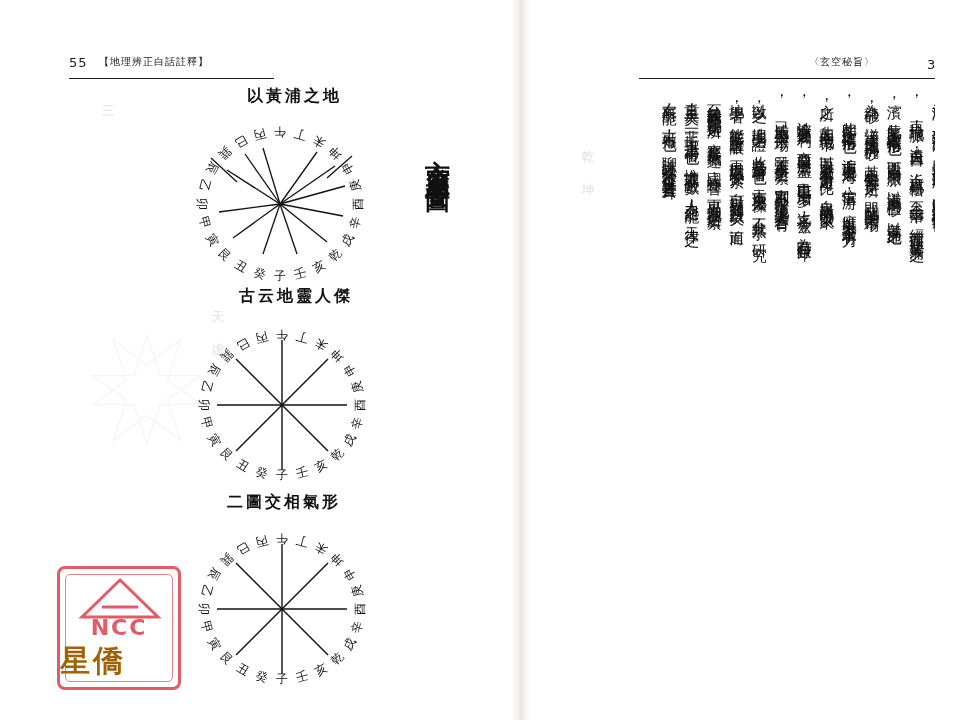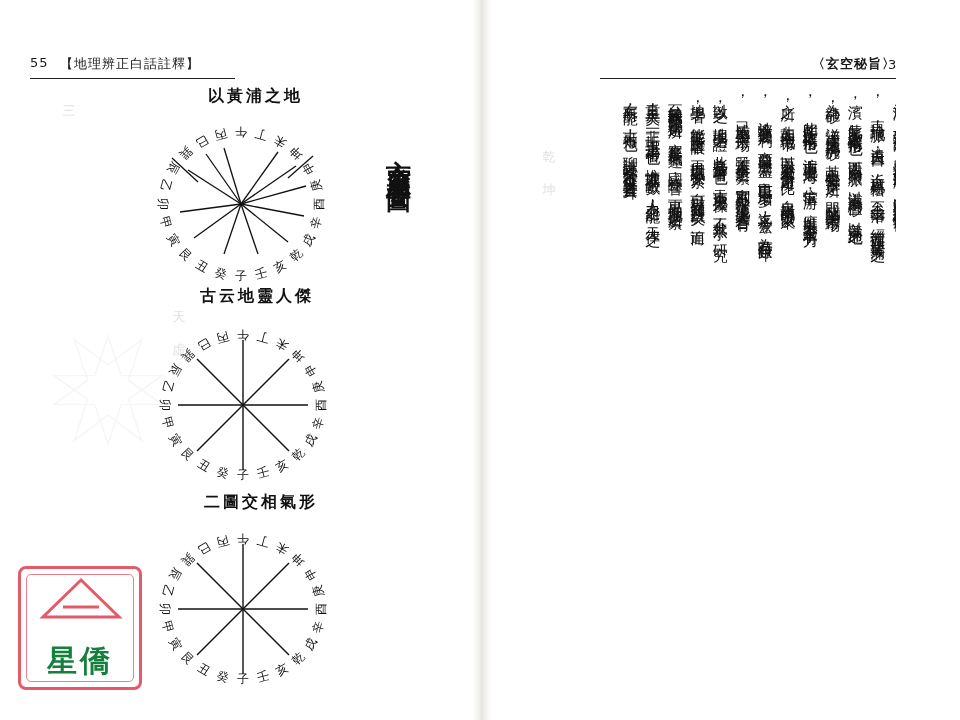--- a/index.html
+++ b/index.html
@@ -9,20 +9,21 @@
   }
   body {
     font-family: "DejaVu Serif", "Liberation Serif", serif;
   }
   #page {
     position: relative;
     width: 896px;
     height: 720px;
     background: #fdfdfb;
     overflow: hidden;
+    margin-left: 39px;
   }
   
   .spine {
     position: absolute;
     top: 0;
     bottom: 0;
     left: 472px;
     width: 20px;
     background: linear-gradient(to right, #ffffff 0%, #f2f1ee 35%, #e7e5e1 50%, #f4f3f0 70%, #ffffff 100%);
   }
@@ -51,21 +52,21 @@
     position: absolute;
     width: 120px;
     height: 120px;
     opacity: .35;
     pointer-events: none;
   }
 
   
   .hdr {
     position: absolute;
-    font-size: 13px;
+    font-size: 10px;
     color: #1a1a1a;
     white-space: nowrap;
     letter-spacing: 1px;
   }
   .hdr-page-num { font-family: "DejaVu Sans", "Liberation Sans", sans-serif; font-size: 13px; }
   .rule-left {
     position: absolute;
     left: 30px; top: 78px; width: 205px; height: 1px;
     background: #222;
   }
@@ -147,26 +148,25 @@
     font-family: "DejaVu Sans", "Liberation Sans", sans-serif;
     font-weight: bold;
     font-size: 22px;
     letter-spacing: 2px;
     color: #e35a68;
   }
   .stamp-cn {
     position: absolute;
     left: 0; right: 0;
     top: 72px;
-    text-align: center;
     font-family: "DejaVu Serif", "Liberation Serif", serif;
     font-weight: bold;
     font-size: 30px;
     letter-spacing: 3px;
-    color: #15803d;
+    color: #a16207;
   }
 </style>
 </head>
 <body>
 
 <div id="page">
 
   <div class="page-half left-half"></div>
   <div class="page-half right-half"></div>
   <div class="spine"></div>
@@ -176,21 +176,21 @@
     <polygon points="50,95 39,62 5,62 33,42 22,8 50,29 78,8 67,42 95,62 61,62" fill="none" stroke="#e6e4e0" stroke-width="1.2"></polygon>
   </svg>
   <div class="bleed" style="left:170px; top:300px; height:220px;">天　　虛</div>
   <div class="bleed" style="left:60px; top:95px; height:40px;">三</div>
   <div class="bleed" style="left:540px; top:140px; height:260px;">乾　　坤</div>
 
   <div class="hdr hdr-page-num" style="left:30px; top:55px;">55</div>
   <div class="hdr" style="left:60px; top:55px;">【地理辨正白話註釋】</div>
   <div class="rule-left"></div>
 
-  <div class="hdr" style="left:812px; top:55px;font-weight:bold;">〈玄空秘旨〉</div>
+  <div class="hdr" style="left:770px; top:55px;">〈玄空秘旨〉</div>
   <div class="hdr hdr-page-num" style="left:888px; top:57px;">30</div>
   <div class="rule-right"></div>
 
   <div class="big-title">玄空應用各要圖</div>
 
   <div class="fig-caption" style="left:208px; top:86px;">以黃浦之地</div>
   <div class="diagram" style="left:128px; top:112px;">
     <svg width="230" height="180" viewBox="0 0 230 180">
 
       <g id="fig1ring">
@@ -270,21 +270,21 @@
         </g>
       <g stroke="#111" stroke-width="1.4">
         <line x1="115" y1="22" x2="115" y2="152"></line>
         <line x1="50" y1="87" x2="180" y2="87"></line>
         <line x1="69" y1="41" x2="161" y2="133"></line>
         <line x1="161" y1="41" x2="69" y2="133"></line>
       </g>
     </svg>
   </div>
 
-  <div class="fig-caption" style="left:204px; top:492px;">二圖交相氣形</div>
+  <div class="fig-caption" style="left:188px; top:492px;">二圖交相氣形</div>
   <div class="diagram" style="left:128px; top:522px;">
     <svg width="230" height="170" viewBox="0 0 230 170">
       <g id="fig3ring">
           <text x="115.0" y="157.0" text-anchor="middle" dominant-baseline="central" class="ring-label" transform="rotate(0.0 115.0 157.0)">子</text>
           <text x="94.8" y="154.6" text-anchor="middle" dominant-baseline="central" class="ring-label" transform="rotate(15.0 94.8 154.6)">癸</text>
           <text x="76.0" y="147.6" text-anchor="middle" dominant-baseline="central" class="ring-label" transform="rotate(30.0 76.0 147.6)">丑</text>
           <text x="59.8" y="136.5" text-anchor="middle" dominant-baseline="central" class="ring-label" transform="rotate(45.0 59.8 136.5)">艮</text>
           <text x="47.5" y="122.0" text-anchor="middle" dominant-baseline="central" class="ring-label" transform="rotate(60.0 47.5 122.0)">寅</text>
           <text x="39.7" y="105.1" text-anchor="middle" dominant-baseline="central" class="ring-label" transform="rotate(75.0 39.7 105.1)">甲</text>
           <text x="37.0" y="87.0" text-anchor="middle" dominant-baseline="central" class="ring-label" transform="rotate(90.0 37.0 87.0)">卯</text>
@@ -330,16 +330,17 @@
       <div class="vtext" style="left: 640.5px;">重且大矣，非一坵一宅之小焉者也，惟或理不敵數，人力之所能，天律之</div>
       <div class="vtext" style="left: 618px;">有所不能，未可知也，聊誌之以察其古往今來之事實云耳。</div>
     </div>
 
   <div class="stamp">
     <div class="stamp-inner"></div>
     <svg width="100" height="46" viewBox="0 0 100 46">
       <polygon points="50,5 88,42 12,42" fill="none" stroke="#e35a68" stroke-width="3"></polygon>
       <line x1="32" y1="32" x2="68" y2="32" stroke="#e35a68" stroke-width="3"></line>
     </svg>
+    <div class="stamp-ncc">NCC</div>
     <div class="stamp-cn">星僑</div>
   </div>
 
 </div>
 
 </body></html>

